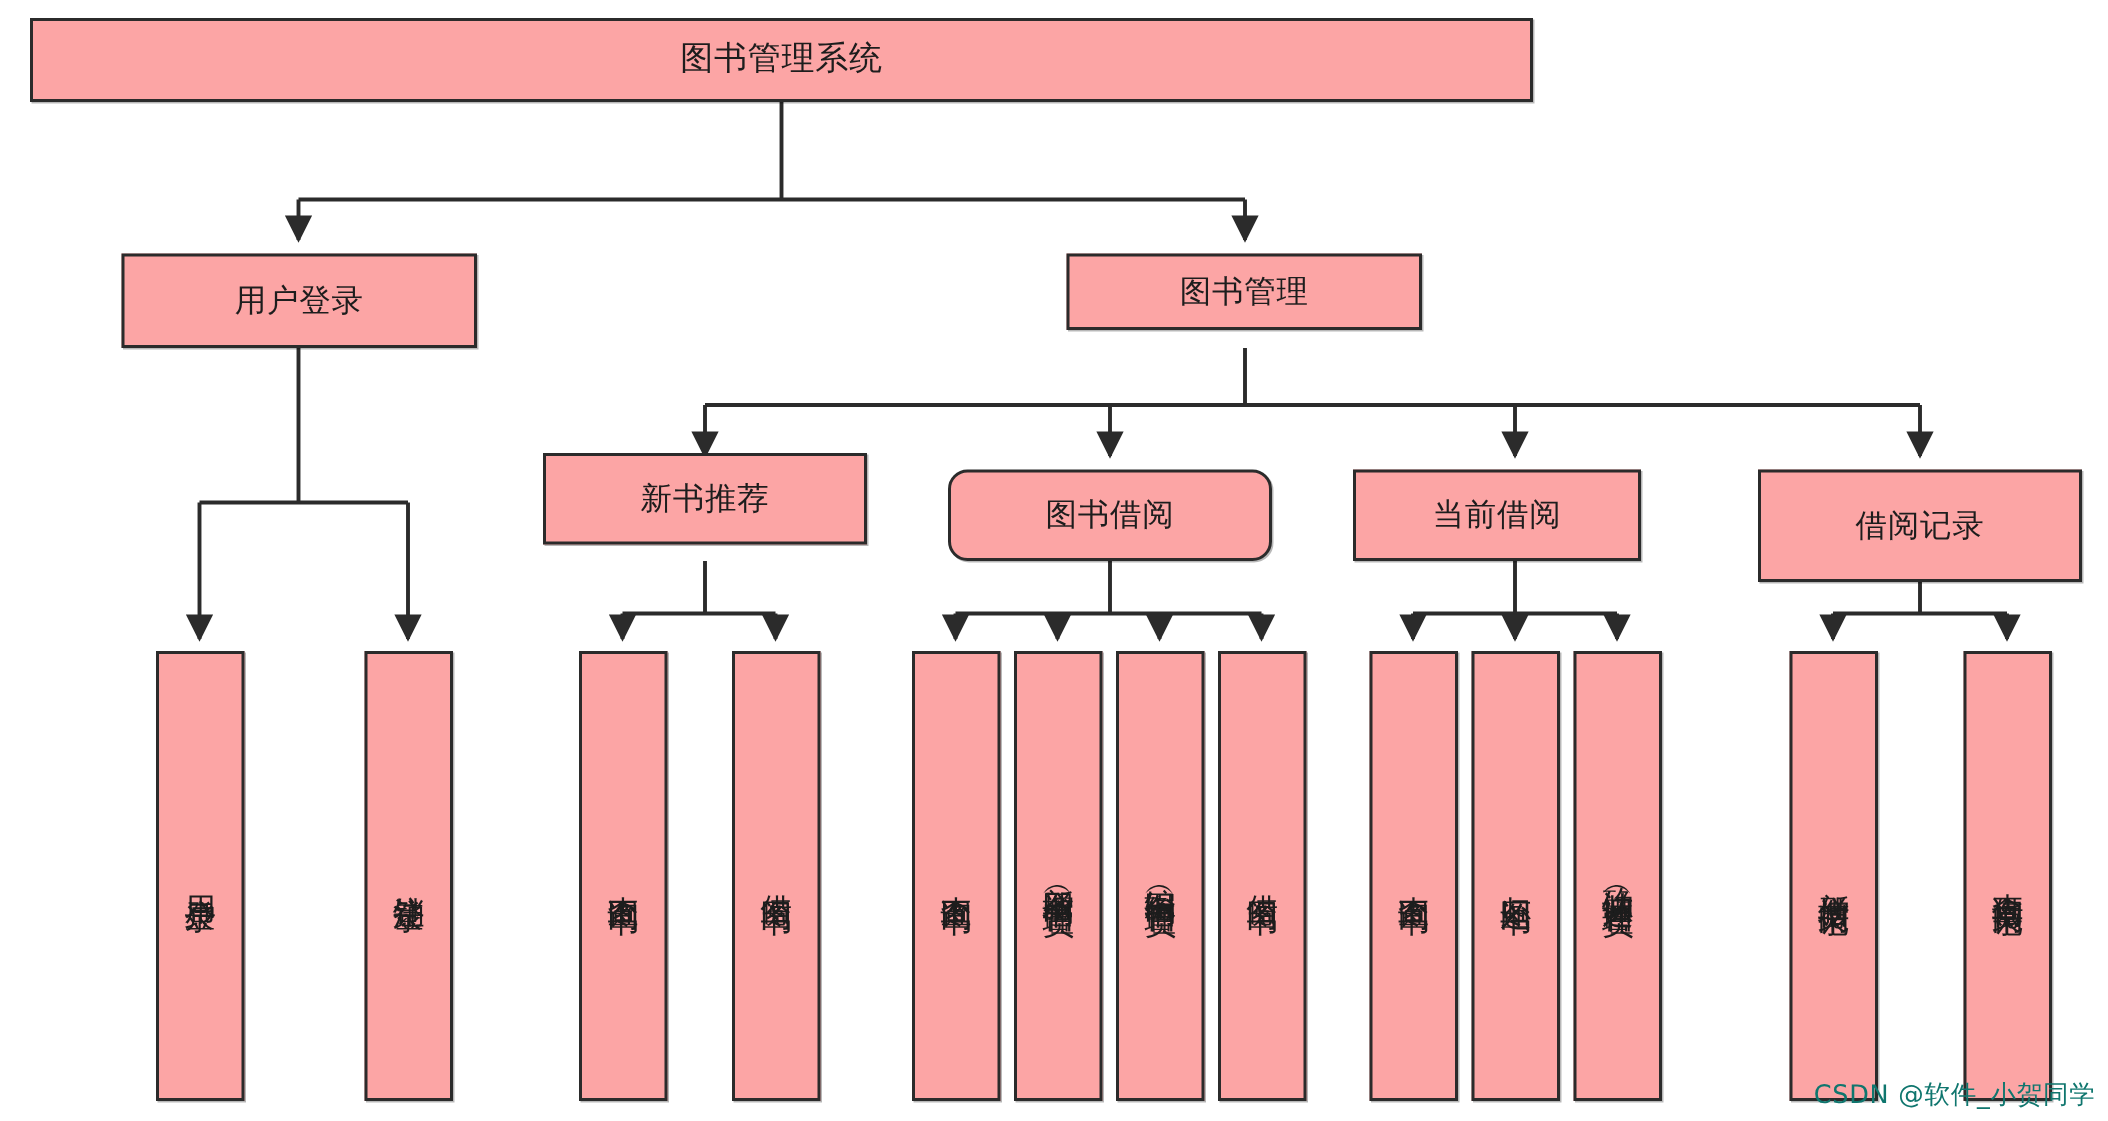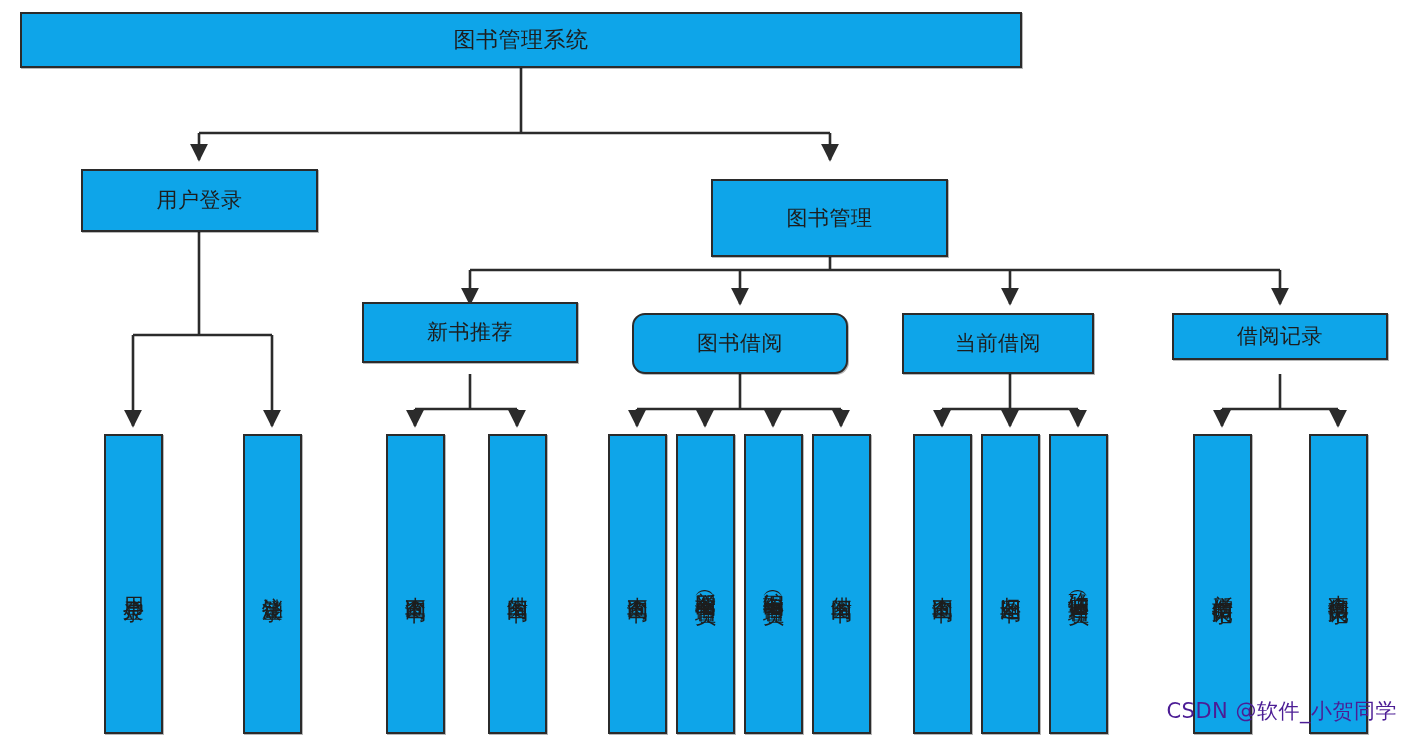--- a/index.html
+++ b/index.html
@@ -29,21 +29,21 @@
     left: 0;
     top: 0;
     width: 1405px;
     height: 747px;
     pointer-events: none;
   }
   
   .node {
     position: absolute;
     box-sizing: border-box;
-    background: #0ea5e9;
+    background: #fca5a5;
     border: 2px solid #2b2b2b;
     display: flex;
     align-items: center;
     justify-content: center;
     box-shadow: 1px 1px 0 rgba(0,0,0,0.28);
   }
   .node .label {
     display: block;
     text-align: center;
     line-height: 1.18;
@@ -70,23 +70,23 @@
     font-size: 21px;
     line-height: 1.05;
     letter-spacing: 2px;
     white-space: nowrap;
     max-height: 100%;
   }
   
   #watermark {
     position: absolute;
     right: 8px;
-    bottom: 22px;
-    font-size: 21px;
-    color: #4c1d95;
+    bottom: 6px;
+    font-size: 17px;
+    color: #0f766e;
     letter-spacing: 0.5px;
     white-space: nowrap;
     user-select: none;
   }
 </style>
 </head>
 <body>
 
 <div id="diagram-root">
 
@@ -142,37 +142,37 @@
   </svg>
 
   <div class="node horizontal root" style="left:20px; top:12px; width:1002px; height:56px;">
     <span class="label">图书管理系统</span>
   </div>
 
   <div class="node horizontal" style="left:81px; top:169px; width:237px; height:63px;">
     <span class="label">用户登录</span>
   </div>
 
-  <div class="node horizontal" style="left:711px; top:169px; width:237px; height:78px;margin-top:10px;">
+  <div class="node horizontal" style="left:711px; top:169px; width:237px; height:51px;">
     <span class="label">图书管理</span>
   </div>
 
   <div class="node horizontal" style="left:362px; top:302px; width:216px; height:61px;">
     <span class="label">新书推荐</span>
   </div>
 
   <div class="node horizontal" style="left:632px; top:313px; width:216px; height:61px;border-radius:13px;">
     <span class="label">图书借阅</span>
   </div>
 
   <div class="node horizontal" style="left:902px; top:313px; width:192px; height:61px;">
     <span class="label">当前借阅</span>
   </div>
 
-  <div class="node horizontal" style="left:1172px; top:313px; width:216px; height:47px;">
+  <div class="node horizontal" style="left:1172px; top:313px; width:216px; height:75px;">
     <span class="label">借阅记录</span>
   </div>
 
   <div class="node vertical" style="left:104px; top:434px; width:59px; height:300px;">
     <span class="label">用户登录</span>
   </div>
 
   <div class="node vertical" style="left:243px; top:434px; width:59px; height:300px;">
     <span class="label">注销登录</span>
   </div>

